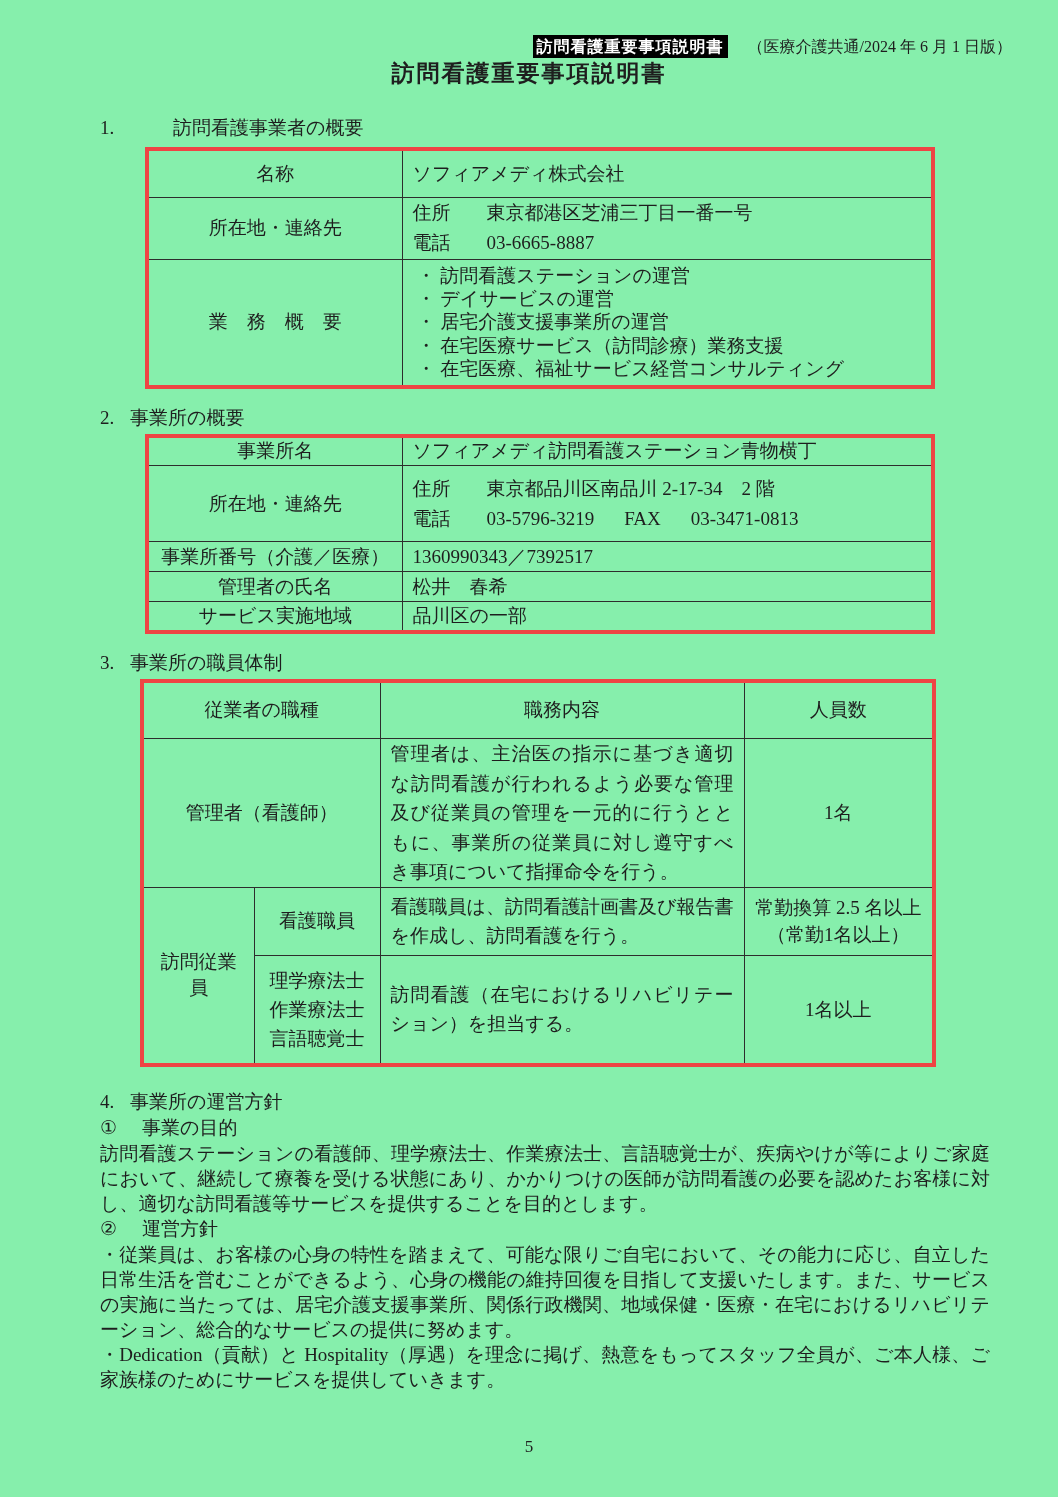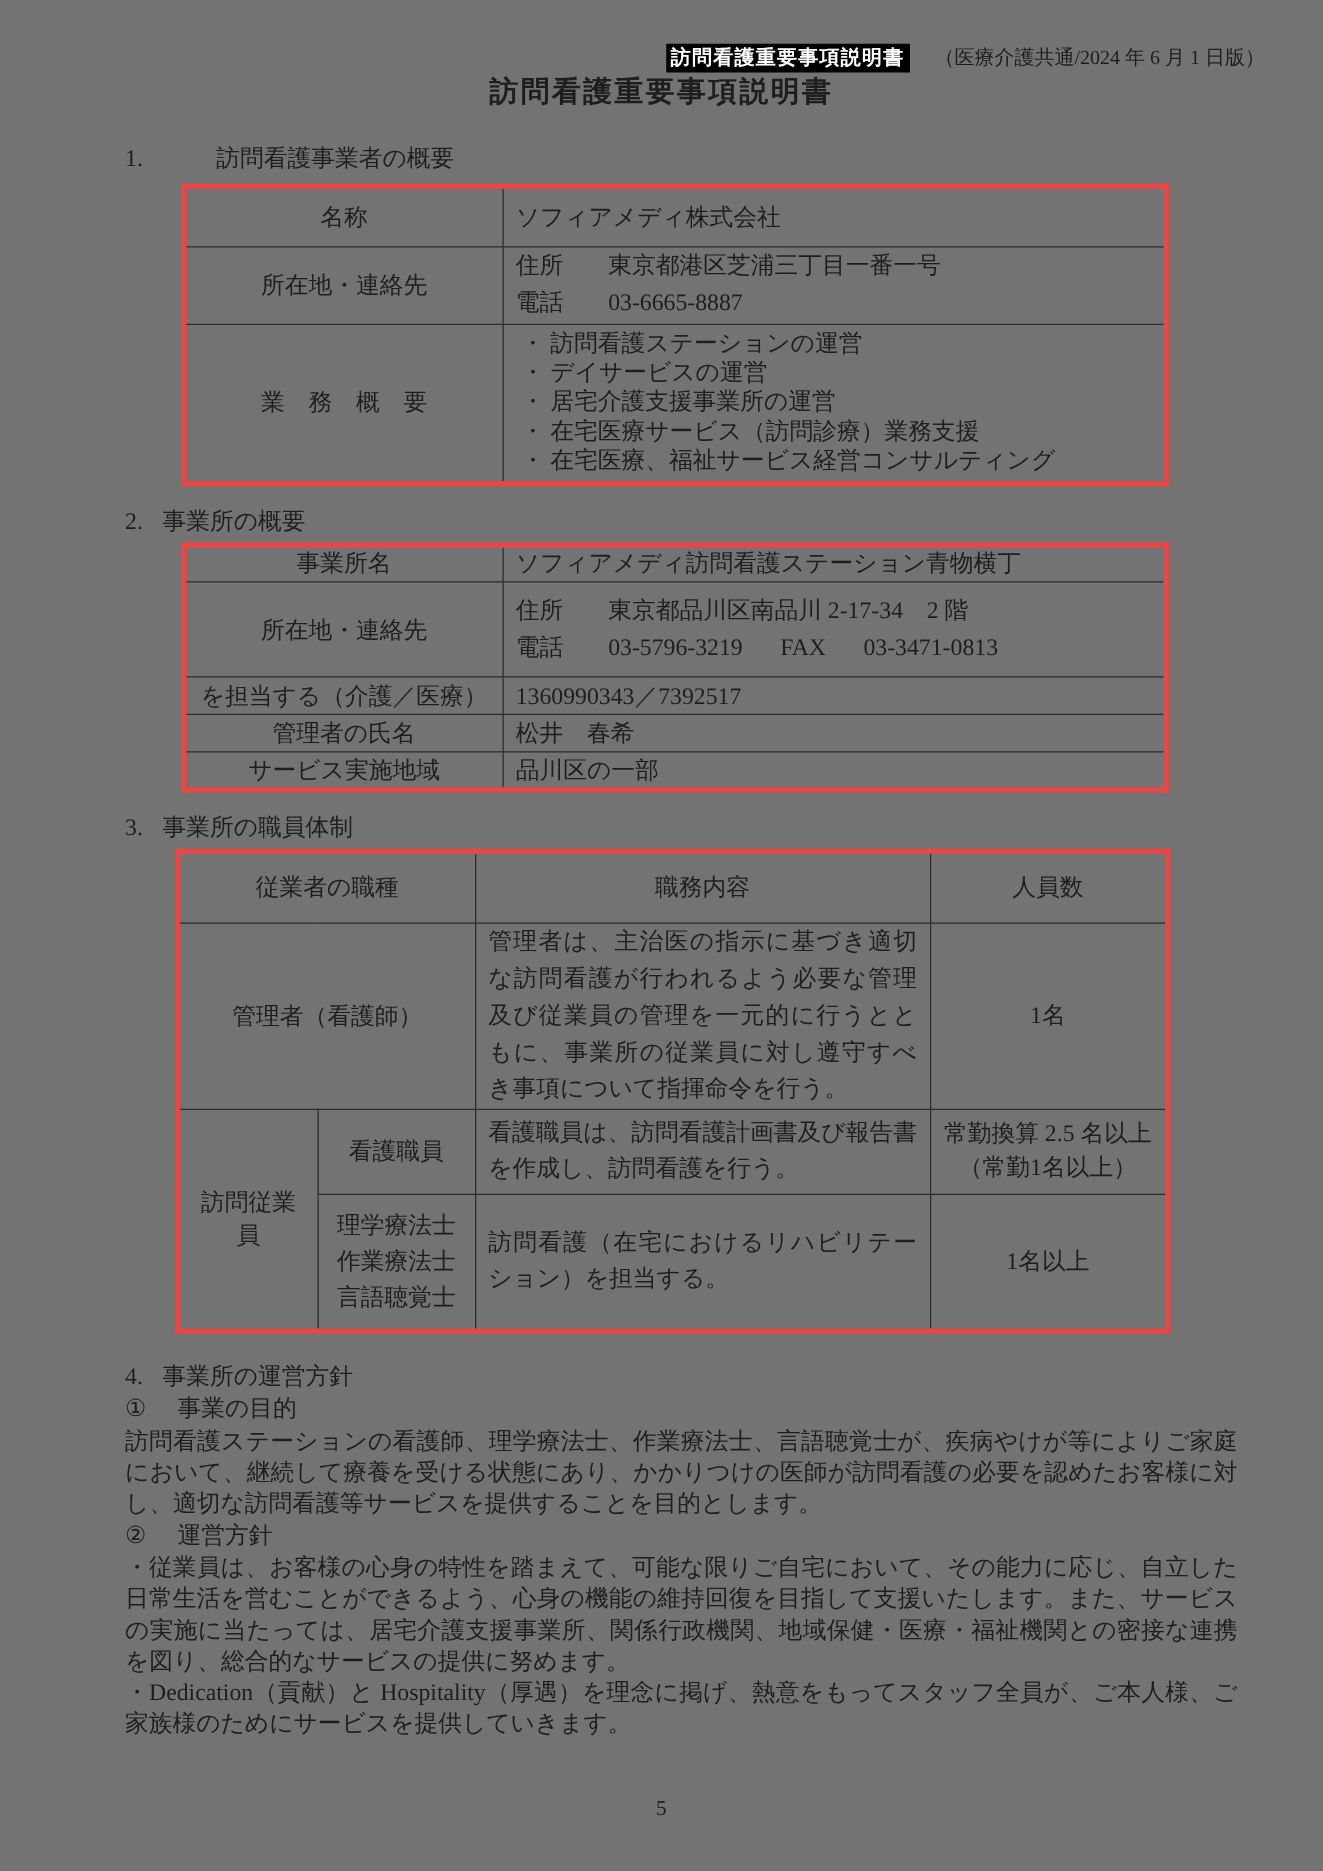--- a/index.html
+++ b/index.html
@@ -1,19 +1,19 @@
 <!DOCTYPE html>
 <html><head>
 <meta charset="utf-8">
 <style>
   html,body { margin:0; padding:0; background:#fff; }
   .page {
     position:relative;
     width:1058px; height:1497px;
-    background:#737373;
+    background:#86efac;
     font-family:"Liberation Serif","DejaVu Serif",serif;
     color:#1e1e1e;
     overflow:hidden;
   }
   
   .doc-header {
     display:flex; justify-content:flex-end; align-items:flex-start;
     padding:35px 46px 0 0; font-size:16px; line-height:23px; white-space:nowrap;
   }
   .stamp { background:#000; color:#fff; font-weight:bold; padding:0 4px; letter-spacing:1px; }
@@ -137,21 +137,21 @@
           <span class="k">電話</span>
           <span>03-5796-3219</span>
           <span class="sep"></span>
           <span>FAX</span>
           <span class="sep"></span>
           <span>03-3471-0813</span>
         </div>
       </td>
     </tr>
     <tr style="height:30px">
-      <td class="lab">を担当する（介護／医療）</td>
+      <td class="lab">事業所番号（介護／医療）</td>
       <td>1360990343／7392517</td>
     </tr>
     <tr style="height:30px">
       <td class="lab">管理者の氏名</td>
       <td>松井　春希</td>
     </tr>
     <tr style="height:30px">
       <td class="lab">サービス実施地域</td>
       <td>品川区の一部</td>
     </tr>
@@ -210,19 +210,19 @@
   <div class="body-block">
     <div class="sub-head">
       <span class="cnum">①</span>
       <span>事業の目的</span>
     </div>
     <p class="para">訪問看護ステーションの看護師、理学療法士、作業療法士、言語聴覚士が、疾病やけが等によりご家庭において、継続して療養を受ける状態にあり、かかりつけの医師が訪問看護の必要を認めたお客様に対し、適切な訪問看護等サービスを提供することを目的とします。</p>
     <div class="sub-head">
       <span class="cnum">②</span>
       <span>運営方針</span>
     </div>
-    <p class="para">・従業員は、お客様の心身の特性を踏まえて、可能な限りご自宅において、その能力に応じ、自立した日常生活を営むことができるよう、心身の機能の維持回復を目指して支援いたします。また、サービスの実施に当たっては、居宅介護支援事業所、関係行政機関、地域保健・医療・福祉機関との密接な連携を図り、総合的なサービスの提供に努めます。</p>
+    <p class="para">・従業員は、お客様の心身の特性を踏まえて、可能な限りご自宅において、その能力に応じ、自立した日常生活を営むことができるよう、心身の機能の維持回復を目指して支援いたします。また、サービスの実施に当たっては、居宅介護支援事業所、関係行政機関、地域保健・医療・在宅におけるリハビリテーション、総合的なサービスの提供に努めます。</p>
     <p class="para">・Dedication（貢献）と Hospitality（厚遇）を理念に掲げ、熱意をもってスタッフ全員が、ご本人様、ご家族様のためにサービスを提供していきます。</p>
   </div>
 
   <div class="page-num">5</div>
 
 </div>
 
 </body></html>

